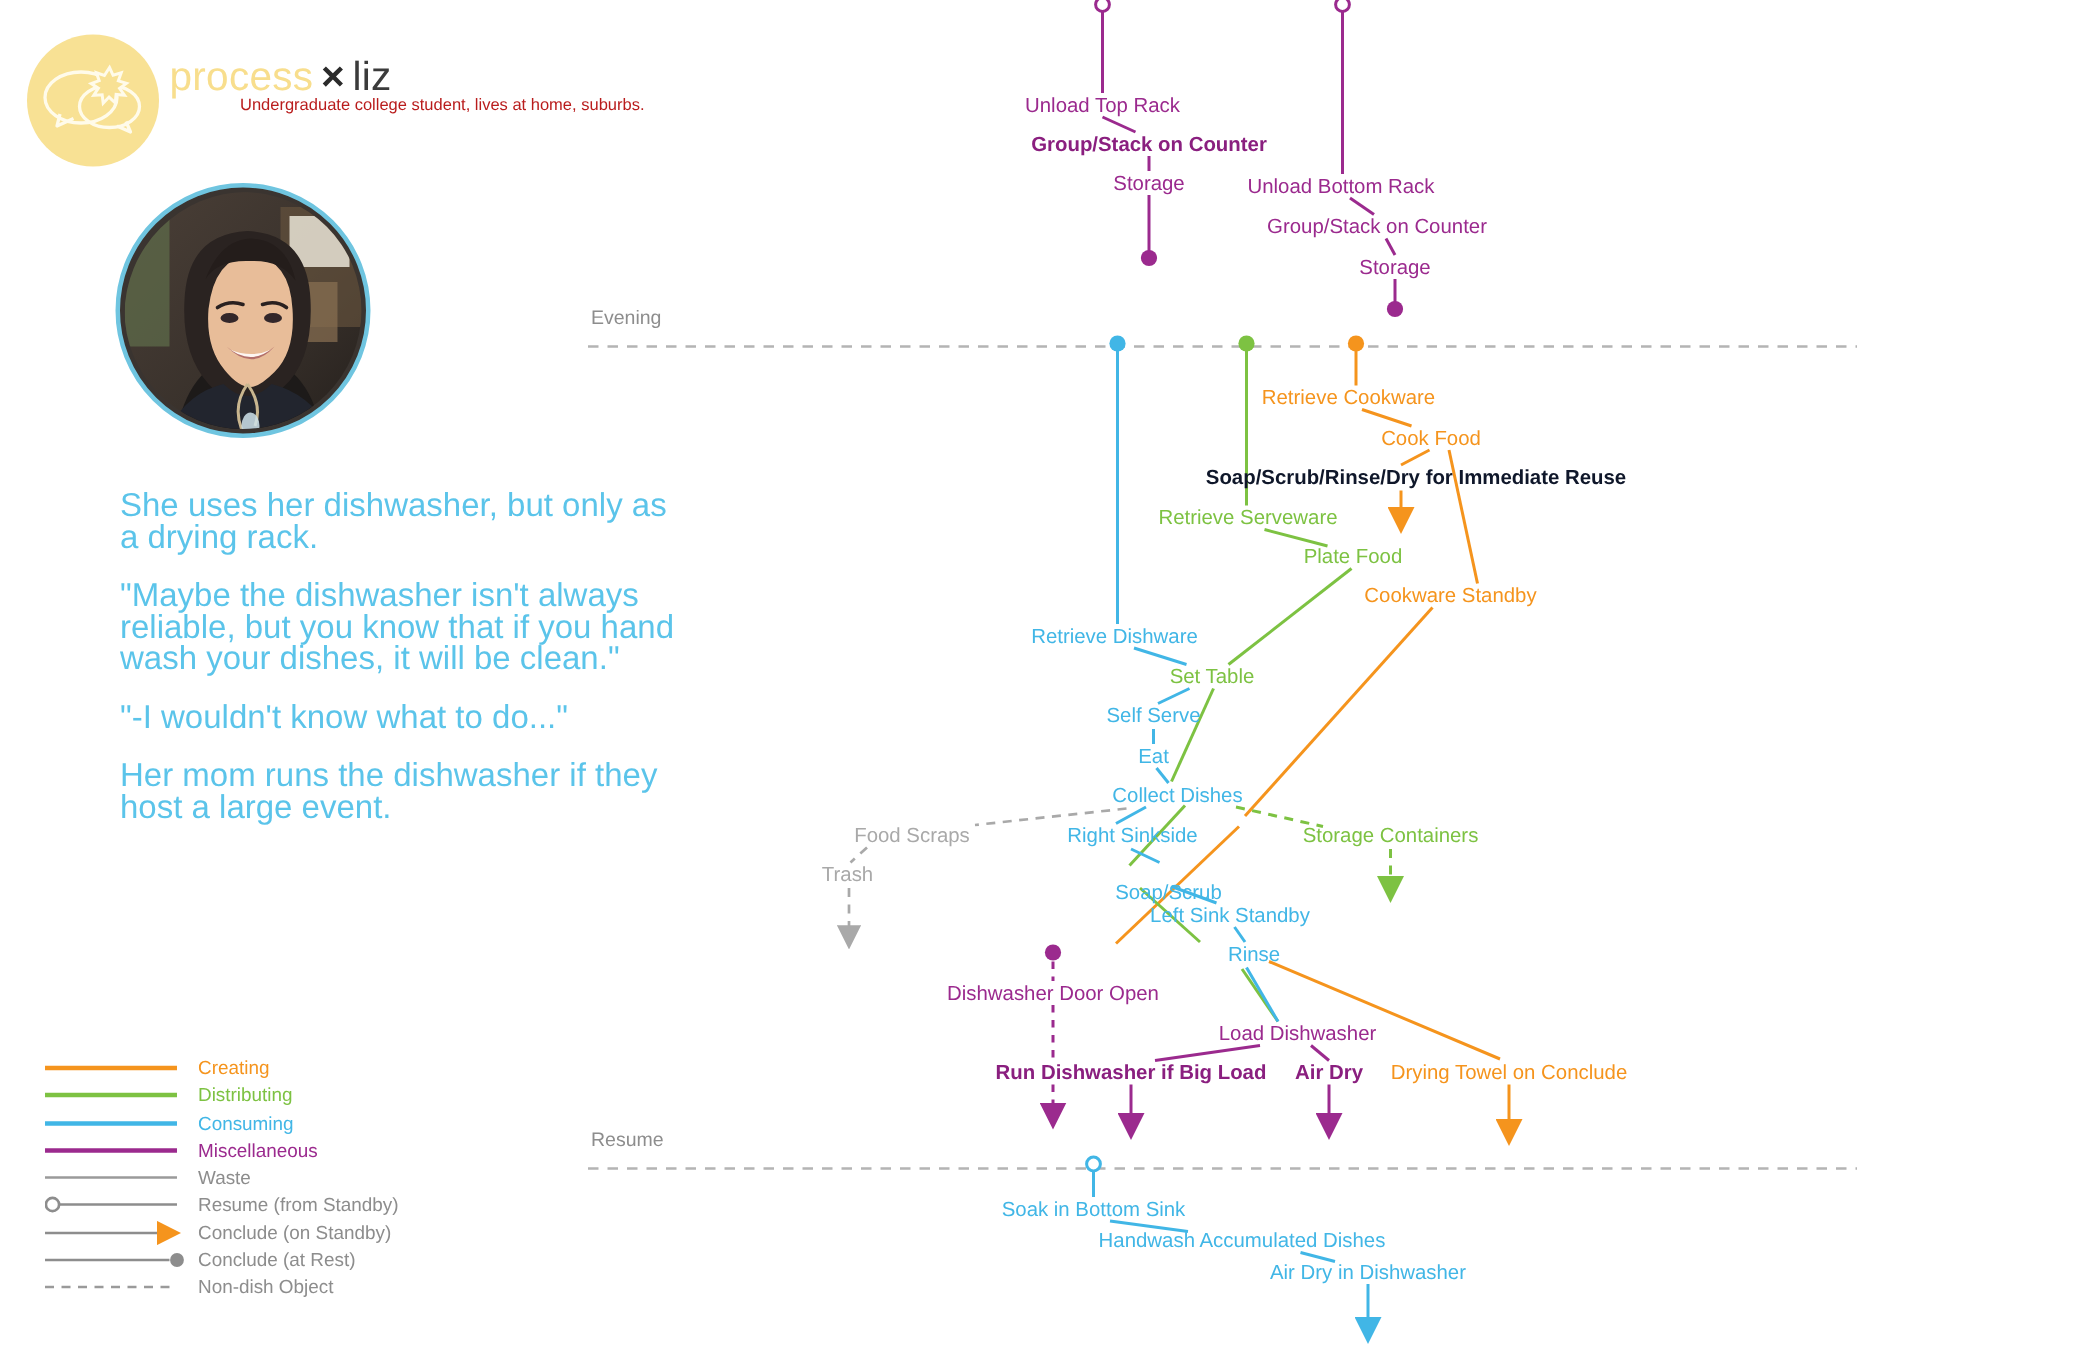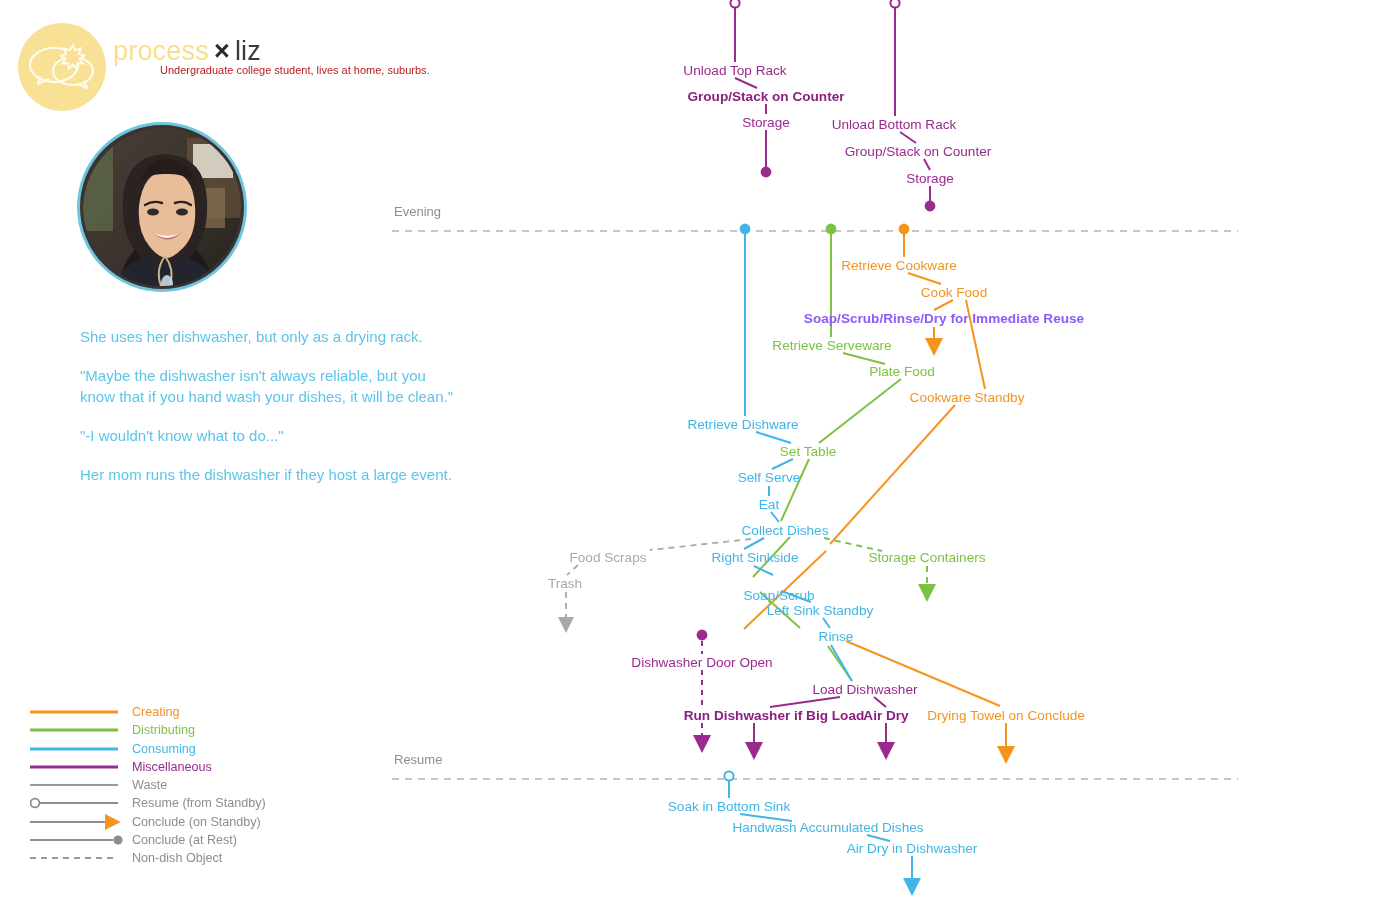--- a/index.html
+++ b/index.html
@@ -21,40 +21,40 @@
   .bt-x{color:#2b2b2b;font-weight:700;font-size:19px;margin:0 5px;}
   .bt-liz{color:#3b3b3b;font-weight:300;}
   #brand-sub{position:absolute;left:113px;top:64px;font-size:11px;color:#b91c1c;white-space:nowrap;margin-left:47px;}
 
   #avatar{
     position:absolute;left:77px;top:122px;width:170px;height:170px;border-radius:50%;
     border:3px solid #6FC5E0;box-sizing:border-box;overflow:hidden;background:#3a3430;
   }
   #avatar .ph{position:absolute;inset:3px;border-radius:50%;overflow:hidden;}
 
-  #blurb{position:absolute;left:80px;top:326px;width:378px;color:#5BC4EA;font-size:15px;line-height:21px;}
+  #blurb{position:absolute;left:80px;top:326px;width:378px;color:#5BC4EA;font-size:22px;line-height:21px;}
   #blurb p{margin:0 0 18px 0;}
 
   
   #legend{position:absolute;left:30px;top:703px;width:280px;}
   .lg-row{position:relative;height:18.3px;}
   .lg-label{position:absolute;left:102px;top:0;font-size:12.6px;line-height:18.3px;white-space:nowrap;text-align:right;}
   .lg-swatch{position:absolute;left:0;top:0;width:94px;height:18.3px;}
 
   
   #diagram{position:absolute;left:0;top:0;width:1400px;height:906px;}
   .era-label{position:absolute;font-size:13px;color:#8d8d8d;}
   .node-label{position:absolute;font-size:13.6px;white-space:nowrap;transform:translate(-50%,-50%);}
   .c-orange{color:#F5941D;}
   .c-green{color:#7DC242;}
   .c-blue{color:#41B6E6;}
   .c-purple{color:#9B2A8E;}
   .c-gray{color:#a9a9a9;}
   .bold{font-weight:700;}
-  .dark-orange{color:#8b5cf6;}
+  .dark-orange{color:#0f172a;}
   .dark-purple{color:#8A1F7F;}
 </style>
 </head>
 <body>
 
 <div id="stage">
 
   <div id="logo-badge">
     <svg width="88" height="88" viewBox="0 0 88 88">
       <ellipse cx="36" cy="42" rx="24" ry="17" fill="none" stroke="#FFFBEA" stroke-width="2.2"></ellipse>
@@ -352,20 +352,20 @@
       <div class="node-label c-blue" style="left: 785px; top: 530px;">Collect Dishes</div>
       <div class="node-label c-gray" style="left: 608px; top: 557px;">Food Scraps</div>
       <div class="node-label c-blue" style="left: 755px; top: 557px;">Right Sinkside</div>
       <div class="node-label c-green" style="left: 927px; top: 557px;">Storage Containers</div>
       <div class="node-label c-gray" style="left: 565px; top: 583px;">Trash</div>
       <div class="node-label c-blue" style="left: 779px; top: 583px; margin-top: 12px;">Soap/Scrub</div>
       <div class="node-label c-blue" style="left: 820px; top: 610px;">Left Sink Standby</div>
       <div class="node-label c-blue" style="left: 836px; top: 636px;">Rinse</div>
       <div class="node-label c-purple" style="left: 702px; top: 662px;">Dishwasher Door Open</div>
       <div class="node-label c-purple" style="left: 865px; top: 689px;">Load Dishwasher</div>
-      <div class="node-label c-purple bold dark-purple" style="left: 754px; top: 715px; margin-left: 20px;">Run Dishwasher if Big Load</div>
+      <div class="node-label c-purple bold dark-purple" style="left: 754px; top: 715px;">Run Dishwasher if Big Load</div>
       <div class="node-label c-purple bold dark-purple" style="left: 886px; top: 715px;">Air Dry</div>
       <div class="node-label c-orange" style="left: 1006px; top: 715px;">Drying Towel on Conclude</div>
       <div class="node-label c-blue" style="left: 729px; top: 806px;">Soak in Bottom Sink</div>
       <div class="node-label c-blue" style="left: 828px; top: 827px;">Handwash Accumulated Dishes</div>
       <div class="node-label c-blue" style="left: 912px; top: 848px;">Air Dry in Dishwasher</div>
     </div>
 </div>
 
 </body></html>

